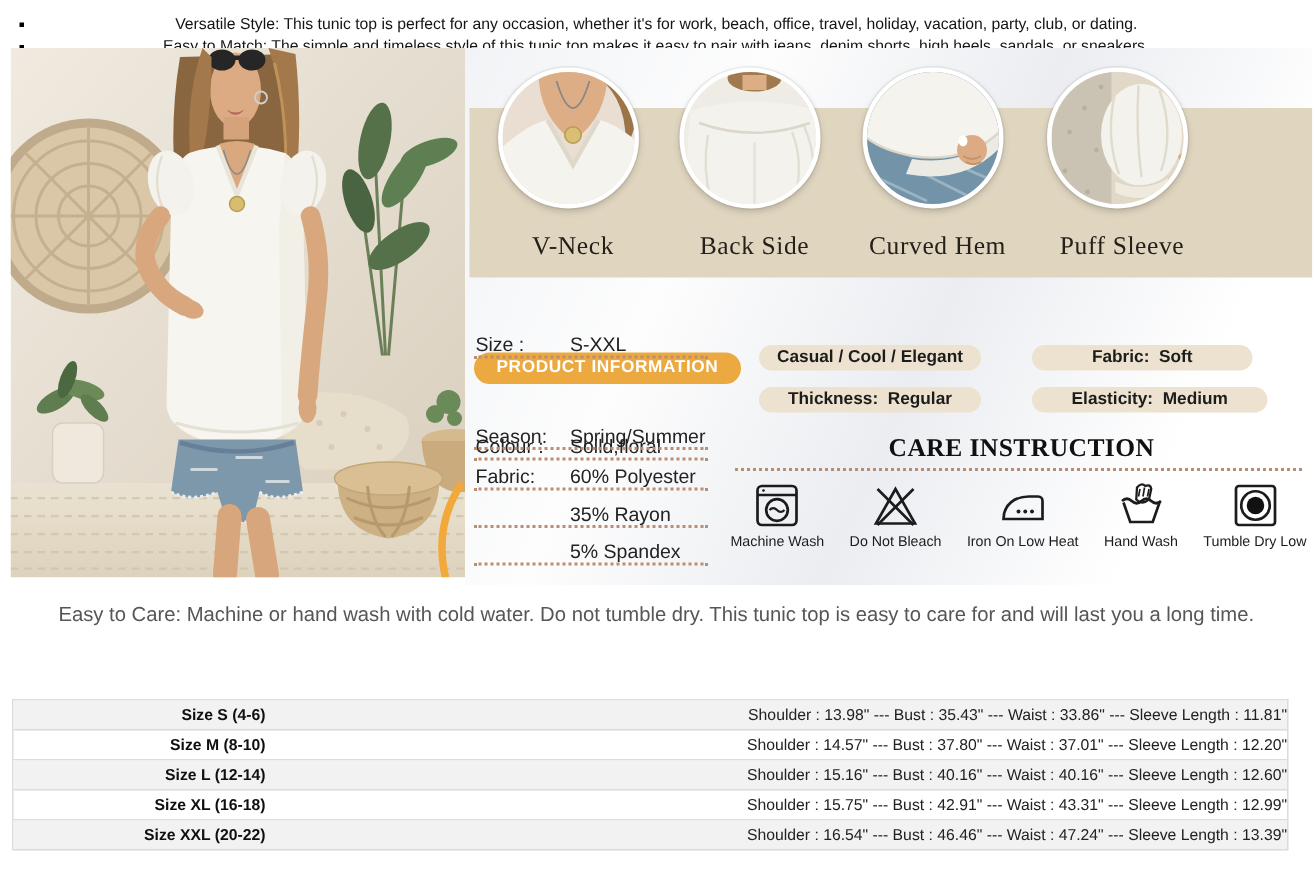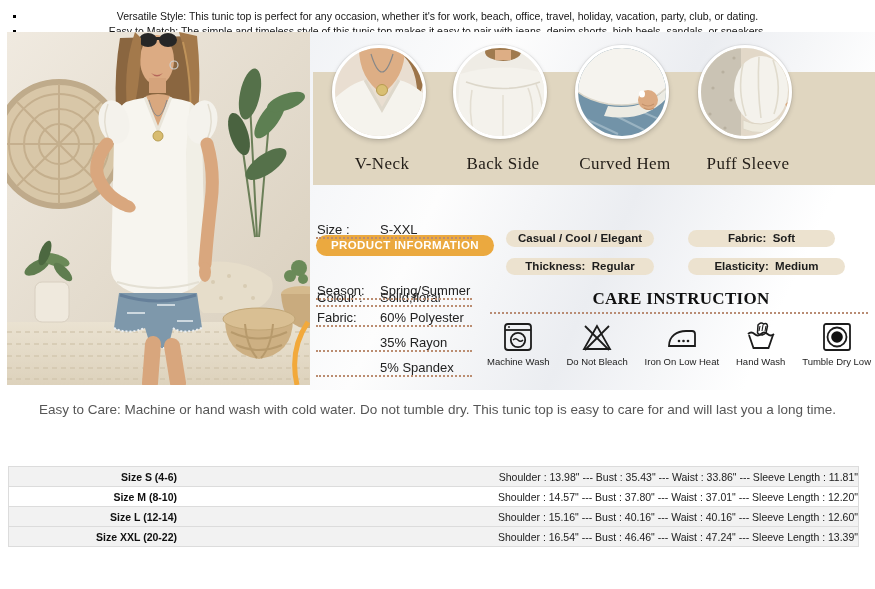--- a/index.html
+++ b/index.html
@@ -388,19 +388,23 @@
       <div class="tcol-meas">Shoulder : 13.98" --- Bust : 35.43" --- Waist : 33.86" --- Sleeve Length : 11.81"</div>
     </div>
     <div class="trow">
       <div class="tcol-size">Size M (8-10)</div>
       <div class="tcol-meas">Shoulder : 14.57" --- Bust : 37.80" --- Waist : 37.01" --- Sleeve Length : 12.20"</div>
     </div>
     <div class="trow alt">
       <div class="tcol-size">Size L (12-14)</div>
       <div class="tcol-meas">Shoulder : 15.16" --- Bust : 40.16" --- Waist : 40.16" --- Sleeve Length : 12.60"</div>
     </div>
+    <div class="trow">
+      <div class="tcol-size">Size XL (16-18)</div>
+      <div class="tcol-meas">Shoulder : 15.75" --- Bust : 42.91" --- Waist : 43.31" --- Sleeve Length : 12.99"</div>
+    </div>
     <div class="trow alt">
       <div class="tcol-size">Size XXL (20-22)</div>
       <div class="tcol-meas">Shoulder : 16.54" --- Bust : 46.46" --- Waist : 47.24" --- Sleeve Length : 13.39"</div>
     </div>
   </div>
 
 </div>
 
 </body></html>

